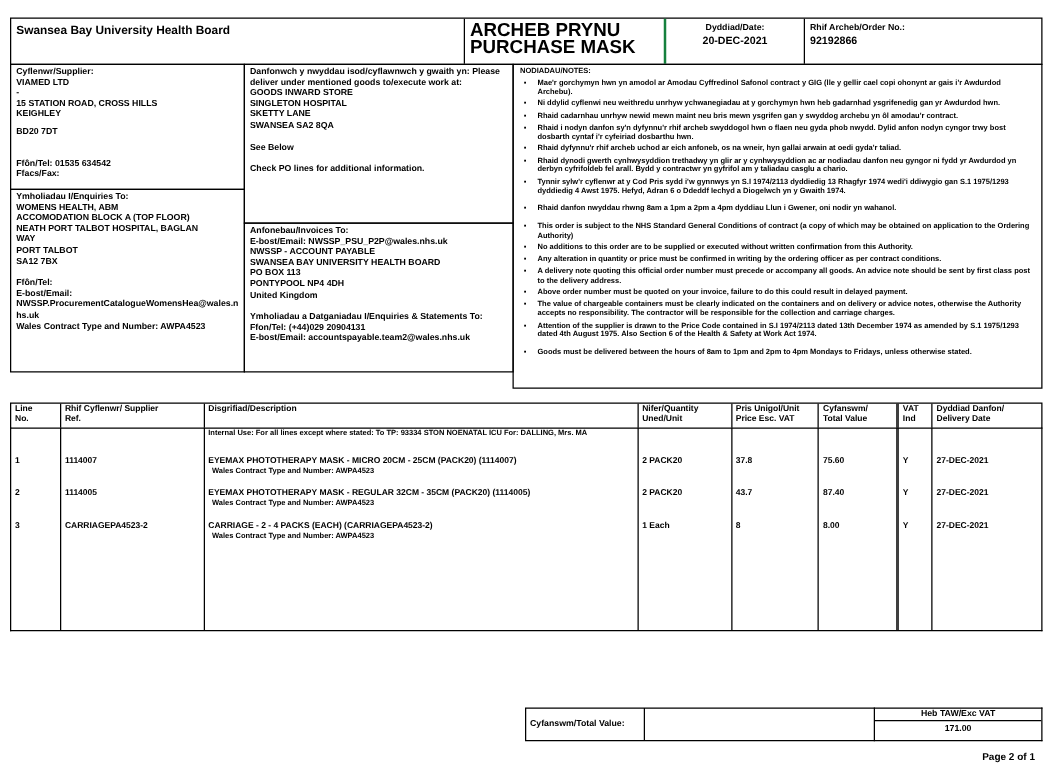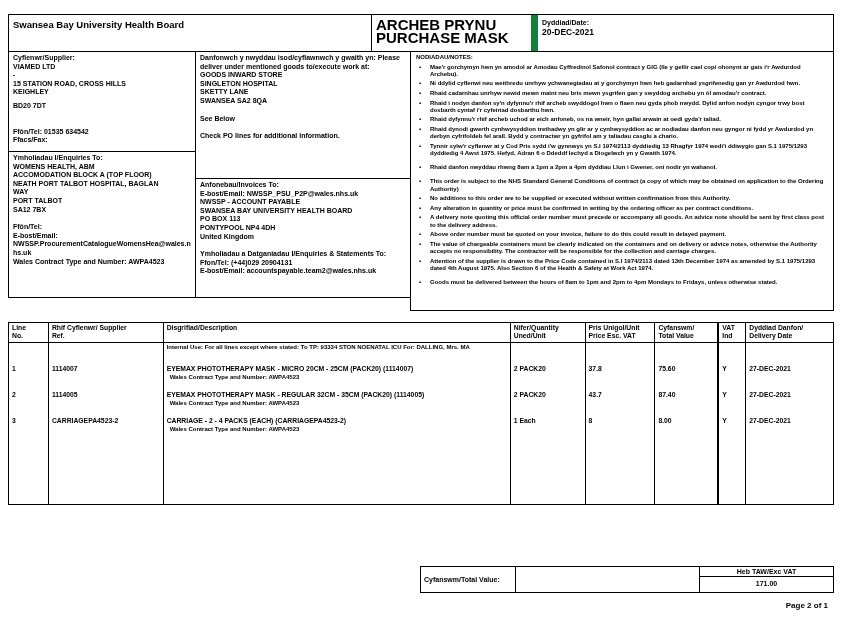--- a/index.html
+++ b/index.html
@@ -5,21 +5,21 @@
   * { box-sizing: border-box; margin: 0; padding: 0; }
   html, body { width: 842px; height: 618px; background: #fff; overflow: hidden; }
   body { position: relative; font-family: "Liberation Sans", sans-serif; font-weight: bold; color: #000; }
   .abs { position: absolute; }
 
   
   .hdr { left: 8px; top: 14px; width: 826px; height: 38px; display: flex; border: 1px solid #000; }
   .hdr > div { padding: 3px 4px; }
   .hdr-org { width: 362px; font-size: 9.5px; line-height: 13px; }
   .hdr-title { width: 160px; font-size: 15px; line-height: 13px; border-left: 1px solid #000; }
-  .hdr-date { width: 112px; border-left: 7px solid #15803d; }
+  .hdr-date { width: 112px; border-left: 2px solid #15803d; text-align: center; }
   .hdr-orderno { flex: 1; border-left: 1px solid #000; }
   .lbl-sm { font-size: 7px; line-height: 9px; }
   .val-md { font-size: 8.5px; line-height: 11px; }
 
   
   .box { border: 1px solid #000; padding: 2px 4px; font-size: 7px; line-height: 8.6px; }
   .box-supplier  { left: 8px;   top: 51px;  width: 188px; height: 101px; }
   .box-enquiries { left: 8px;   top: 151px; width: 188px; height: 147px; }
   .box-deliver   { left: 195px; top: 51px;  width: 216px; height: 128px; }
   .box-invoices  { left: 195px; top: 178px; width: 216px; height: 120px; }
@@ -73,20 +73,24 @@
   <div class="hdr-org">
     <div>Swansea Bay University Health Board</div>
   </div>
   <div class="hdr-title">
     <div>ARCHEB PRYNU</div>
     <div>PURCHASE MASK</div>
   </div>
   <div class="hdr-date">
     <div class="lbl-sm">Dyddiad/Date:</div>
     <div class="val-md">20-DEC-2021</div>
+  </div>
+  <div class="hdr-orderno">
+    <div class="lbl-sm">Rhif Archeb/Order No.:</div>
+    <div class="val-md">92192866</div>
   </div>
 </div>
 
 <div class="abs box box-supplier">
   <div>Cyflenwr/Supplier:</div>
   <div>VIAMED LTD</div>
   <div>-</div>
   <div>15 STATION ROAD, CROSS HILLS</div>
   <div>KEIGHLEY</div>
   <div class="gap-s">BD20 7DT</div>

